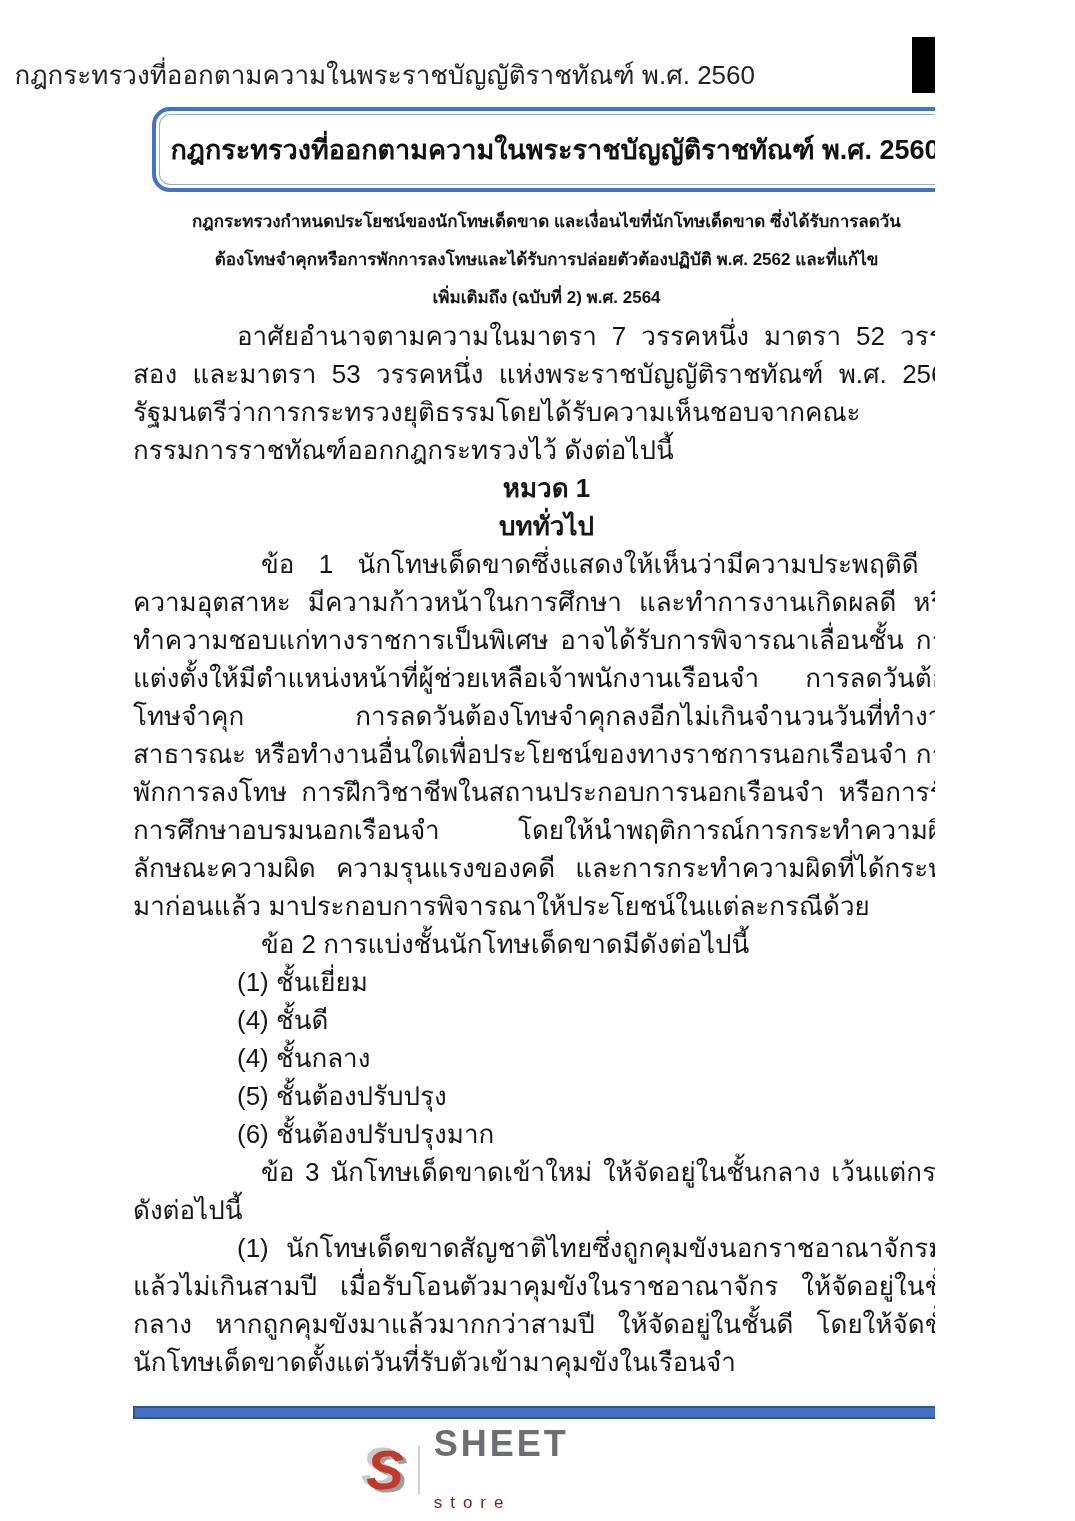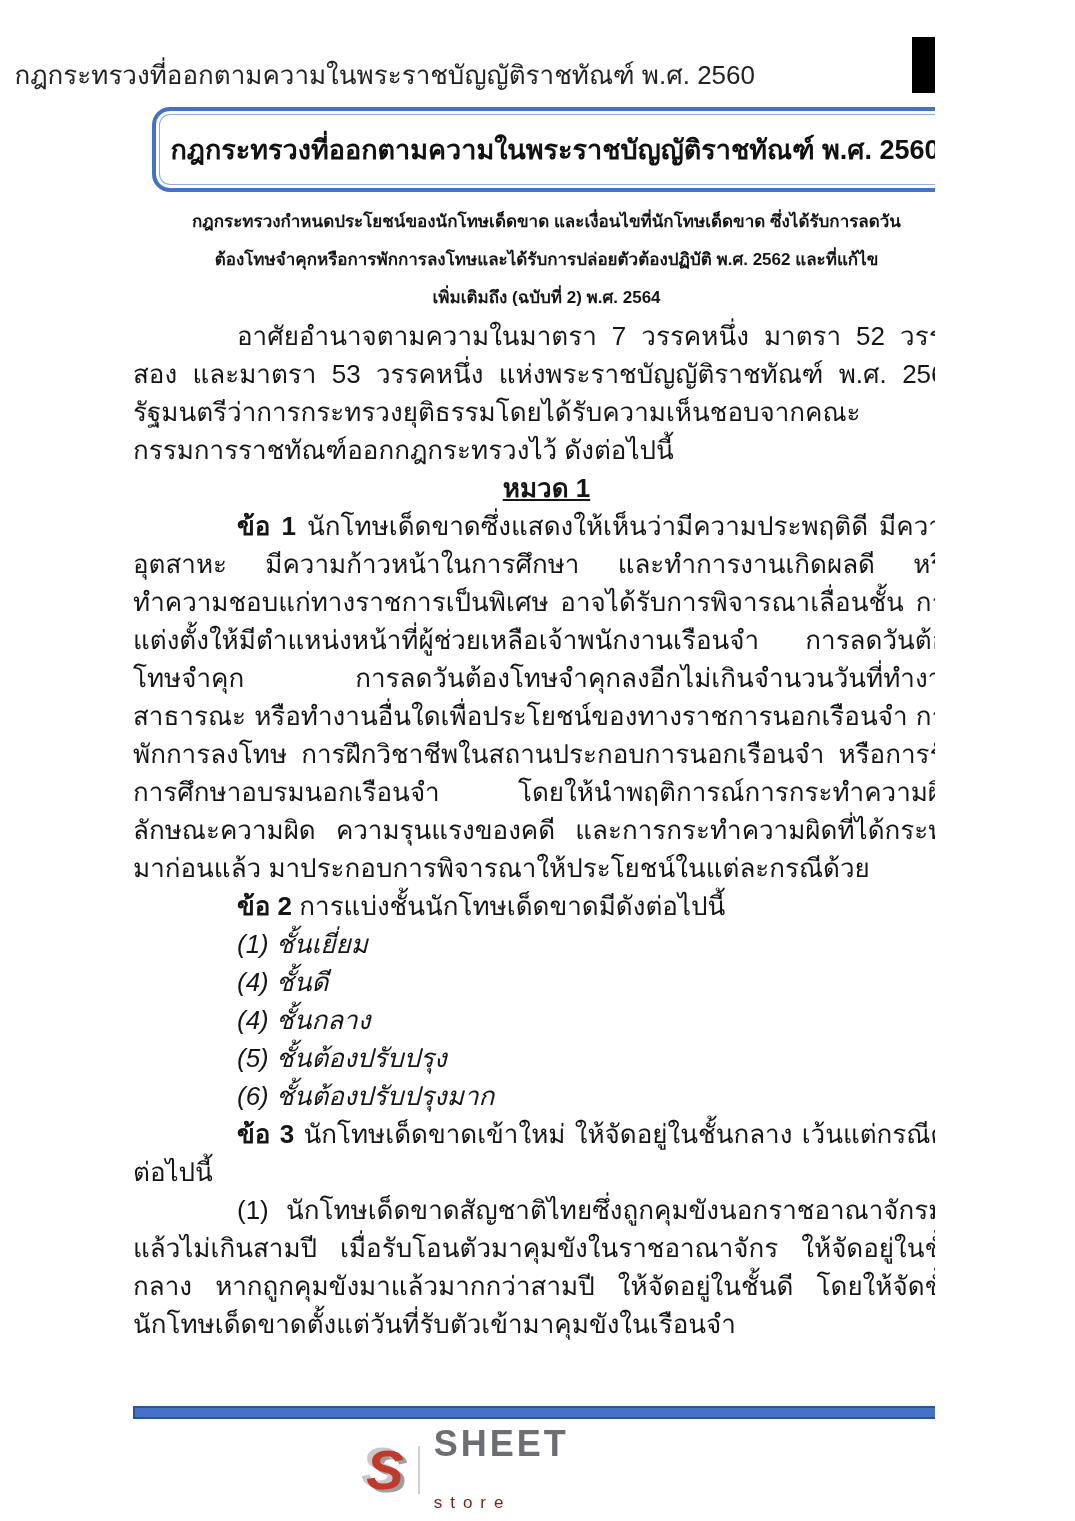--- a/index.html
+++ b/index.html
@@ -67,23 +67,23 @@
   }
   .doc-title {
     text-align: center;
     font-weight: bold;
     font-size: 17px;
   }
   .para {
     text-indent: 104px;
     text-align: justify;
   }
-  .chapter { text-align: center; font-weight: bold; text-decoration: underline; }
-  .b { font-weight: bold; }
-  .list-item { padding-left: 104px; font-style: italic; }
+  .chapter { text-align: center; font-weight: bold; }
+  .b { font-weight: normal; margin-left: 24px; }
+  .list-item { padding-left: 104px; }
   
   .bottom-bar {
     position: absolute;
     top: 1406px;
     left: 133px;
     width: 830px;
     height: 13px;
     background: #4472c4;
     border: 2px solid #2f5496;
   }
@@ -153,20 +153,21 @@
       <div>กฎกระทรวงกำหนดประโยชน์ของนักโทษเด็ดขาด และเงื่อนไขที่นักโทษเด็ดขาด ซึ่งได้รับการลดวัน</div>
       <div>ต้องโทษจำคุกหรือการพักการลงโทษและได้รับการปล่อยตัวต้องปฏิบัติ พ.ศ. 2562 และที่แก้ไข</div>
       <div>เพิ่มเติมถึง (ฉบับที่  2) พ.ศ. 2564</div>
     </div>
 
 
     <p class="para">อาศัยอำนาจตามความในมาตรา 7 วรรคหนึ่ง มาตรา 52 วรรคสอง และมาตรา 53 วรรคหนึ่ง แห่งพระราชบัญญัติราชทัณฑ์ พ.ศ. 2560 รัฐมนตรีว่าการกระทรวงยุติธรรมโดยได้รับความเห็นชอบจากคณะกรรมการราชทัณฑ์ออกกฎกระทรวงไว้ ดังต่อไปนี้</p>
 
     <div class="chapter">
       <div>หมวด 1</div>
+      <div>บททั่วไป</div>
     </div>
 
     <p class="para"><span class="b">ข้อ 1</span> <span>นักโทษเด็ดขาดซึ่งแสดงให้เห็นว่ามีความประพฤติดี มีความอุตสาหะ มีความก้าวหน้าในการศึกษา และทำการงานเกิดผลดี หรือทำความชอบแก่ทางราชการเป็นพิเศษ อาจได้รับการพิจารณาเลื่อนชั้น การแต่งตั้งให้มีตำแหน่งหน้าที่ผู้ช่วยเหลือเจ้าพนักงานเรือนจำ การลดวันต้องโทษจำคุก การลดวันต้องโทษจำคุกลงอีกไม่เกินจำนวนวันที่ทำงานสาธารณะ หรือทำงานอื่นใดเพื่อประโยชน์ของทางราชการนอกเรือนจำ การพักการลงโทษ การฝึกวิชาชีพในสถานประกอบการนอกเรือนจำ หรือการรับการศึกษาอบรมนอกเรือนจำ โดยให้นำพฤติการณ์การกระทำความผิด ลักษณะความผิด ความรุนแรงของคดี และการกระทำความผิดที่ได้กระทำมาก่อนแล้ว มาประกอบการพิจารณาให้ประโยชน์ในแต่ละกรณีด้วย</span></p>
 
     <p class="para"><span class="b">ข้อ 2</span> <span>การแบ่งชั้นนักโทษเด็ดขาดมีดังต่อไปนี้</span></p>
 
     <div class="list-item">(1) ชั้นเยี่ยม</div>
     <div class="list-item">(4) ชั้นดี</div>
     <div class="list-item">(4) ชั้นกลาง</div>
     <div class="list-item">(5) ชั้นต้องปรับปรุง</div>

